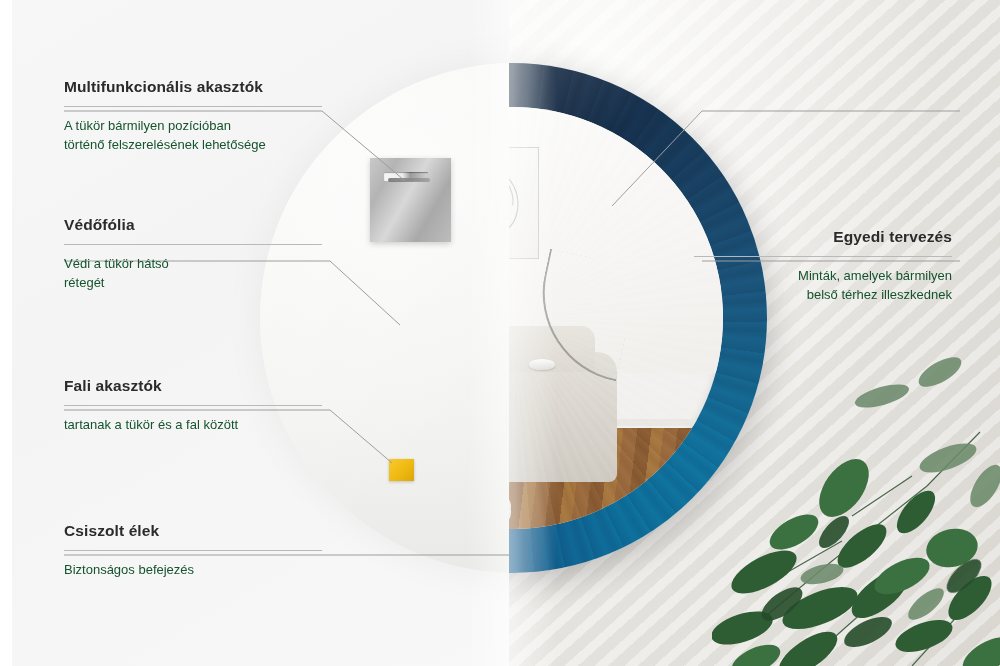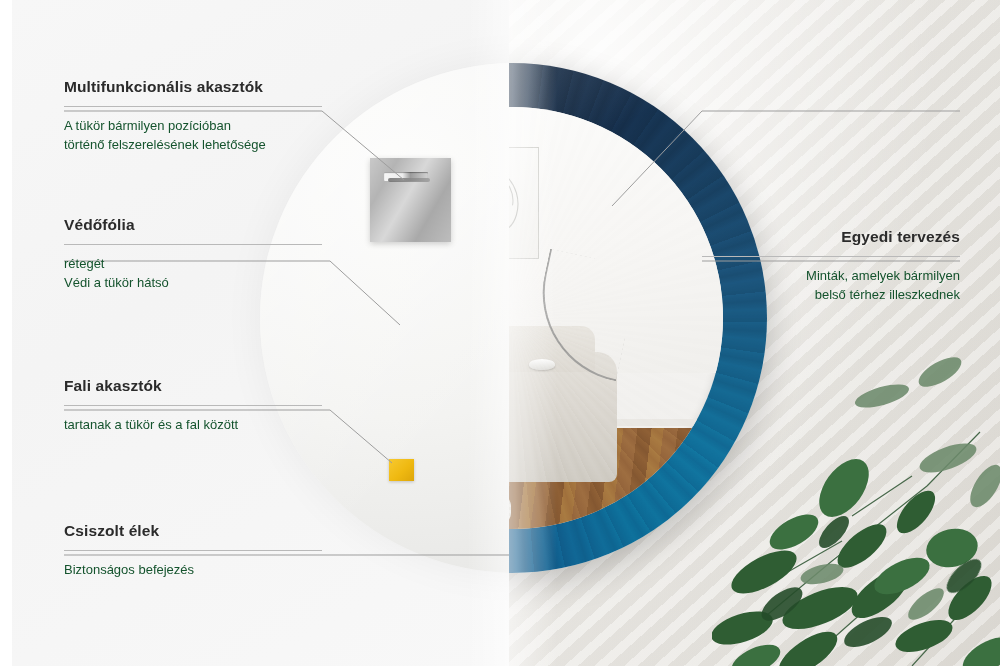--- a/index.html
+++ b/index.html
@@ -179,21 +179,21 @@
     font-size:13px; color:#14532d; line-height:1.48; font-weight:400;
   }
   .c-left h3, .c-left p { text-align:left; }
   .c-right h3, .c-right p { text-align:right; }
 
   .c1 { left:52px; top:78px;  width:258px; }
   .c2 { left:52px; top:216px; width:258px; }
   .c3 { left:52px; top:377px; width:258px; }
   .c4 { left:52px; top:522px; width:258px; }
   .c5 { right:52px; top:78px;  width:258px; }
-  .c6 { right:52px; top:228px; width:258px; }
+  .c6 { right:60px; top:228px; width:258px; }
 
   
   .leaders { position:absolute; inset:0; width:1000px; height:666px; pointer-events:none; }
 
   .sheen {
     position:absolute; left:455px; top:0; width:90px; height:666px;
     background:linear-gradient(90deg,rgba(255,255,255,0) 0%,rgba(255,255,255,0.55) 46%,rgba(255,255,255,0) 100%);
     pointer-events:none;
   }
 </style>
@@ -312,22 +312,22 @@
   <div class="callout c-left c1">
     <h3>Multifunkcionális akasztók</h3>
     <div class="rule"></div>
     <p>A tükör bármilyen pozícióban</p>
     <p>történő felszerelésének lehetősége</p>
   </div>
 
   <div class="callout c-left c2">
     <h3>Védőfólia</h3>
     <div class="rule"></div>
+    <p>Védi a tükör hátsó</p>
     <p>rétegét</p>
-    <p>Védi a tükör hátsó</p>
   </div>
 
   <div class="callout c-left c3">
     <h3>Fali akasztók</h3>
     <div class="rule"></div>
     <p>tartanak a tükör és a fal között</p>
   </div>
 
   <div class="callout c-left c4">
     <h3>Csiszolt élek</h3>

